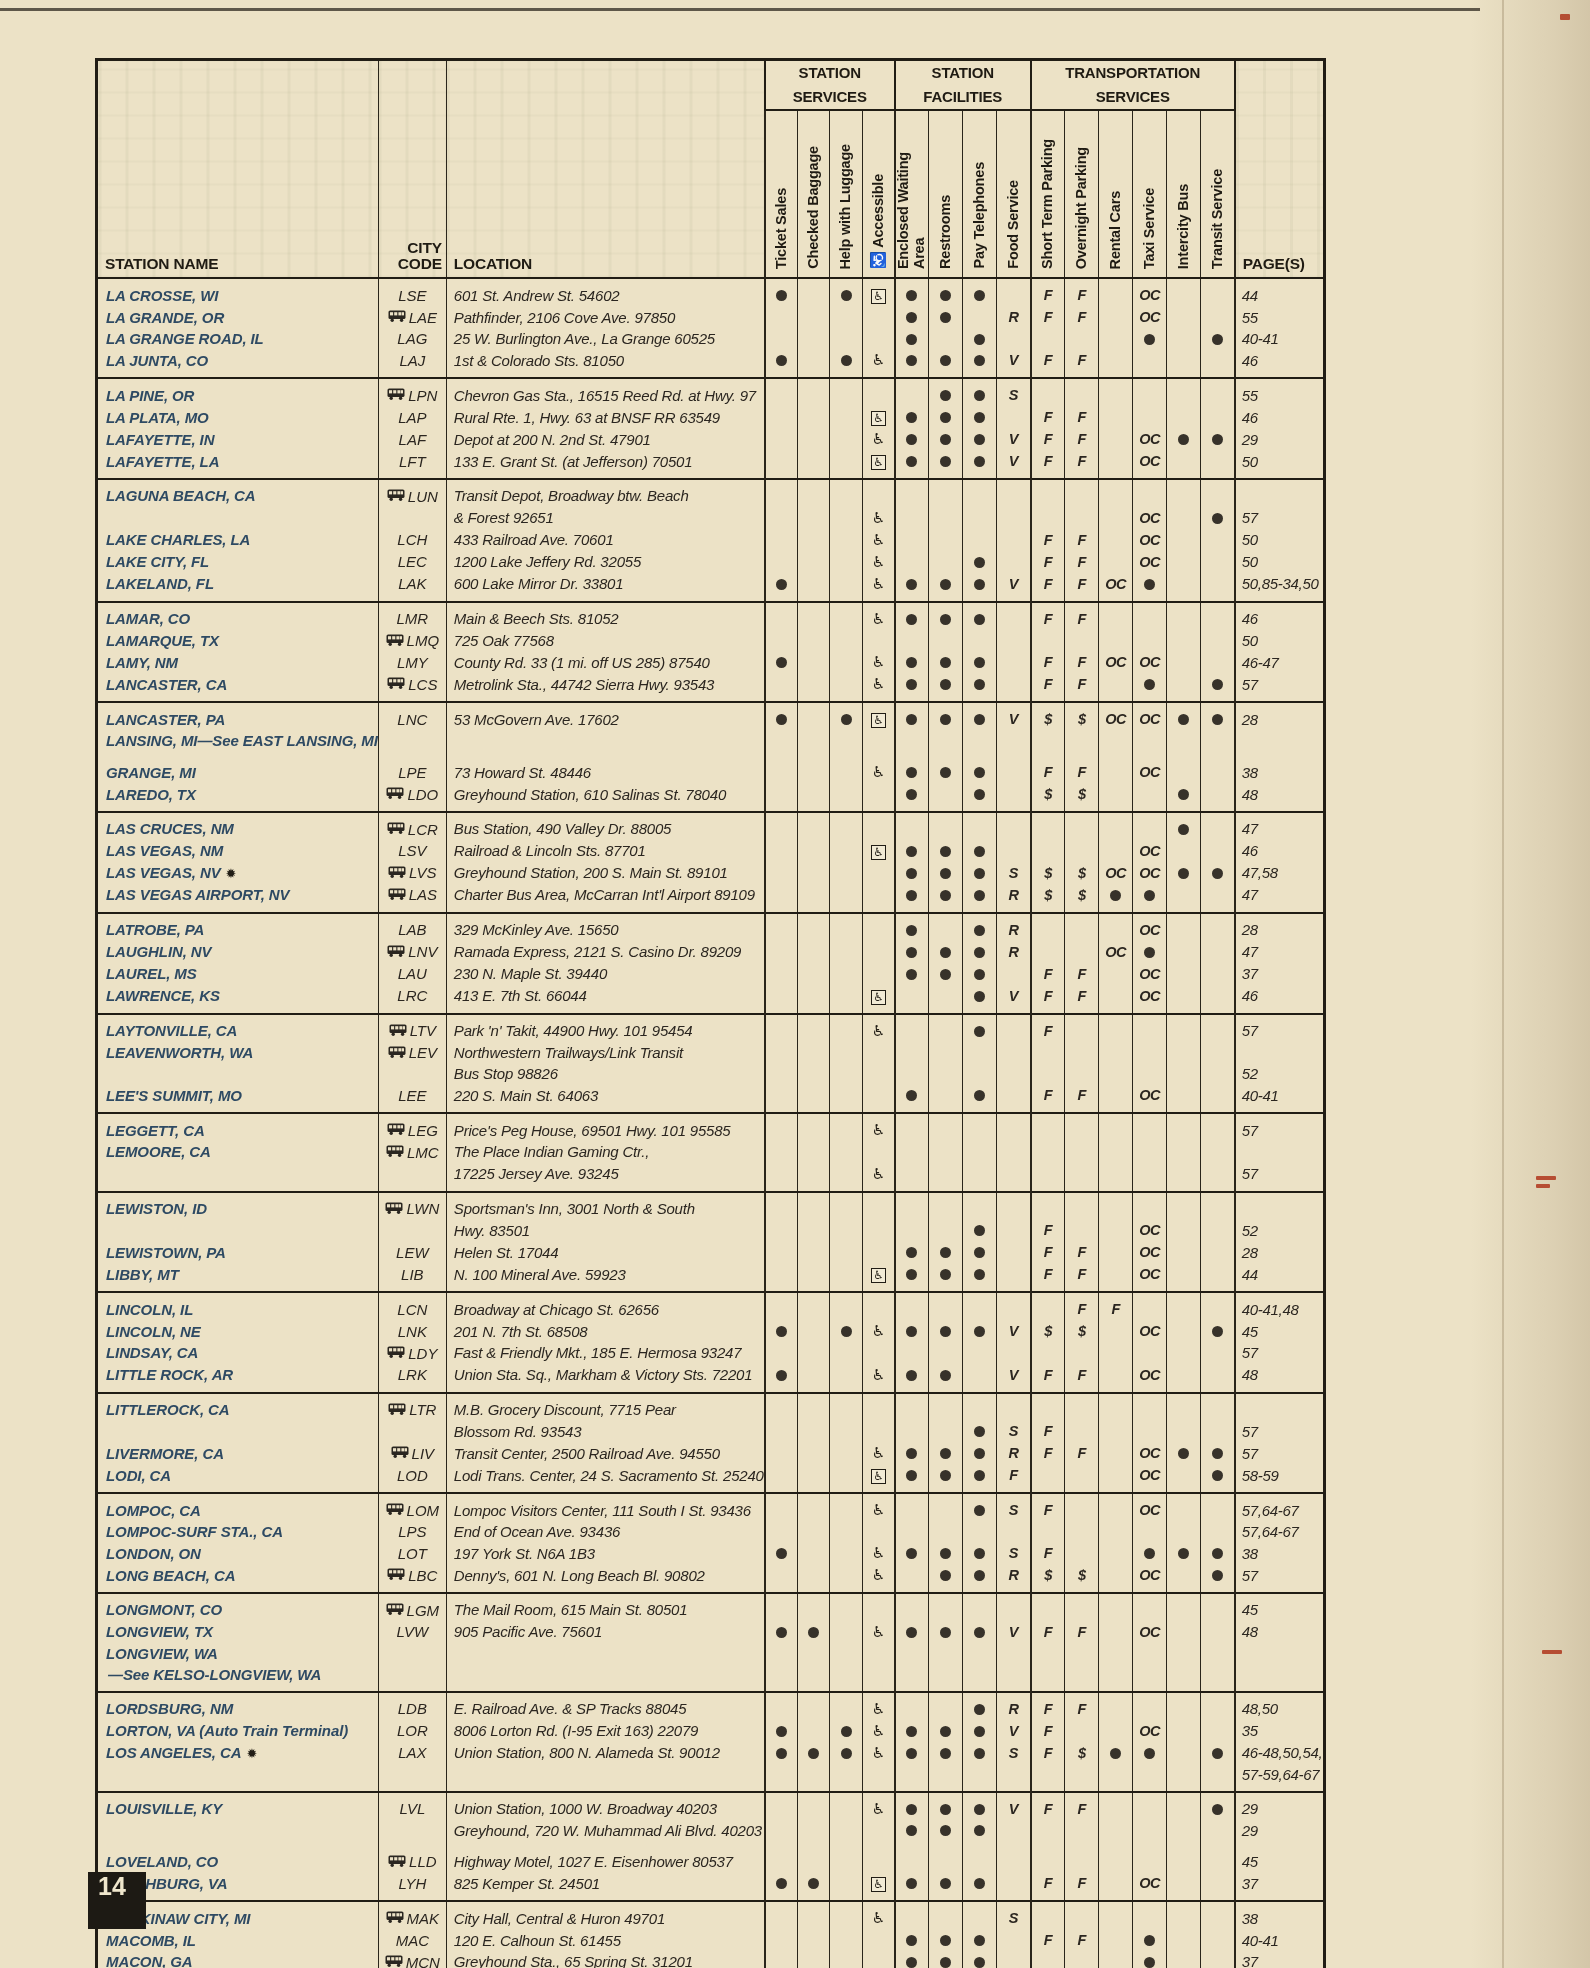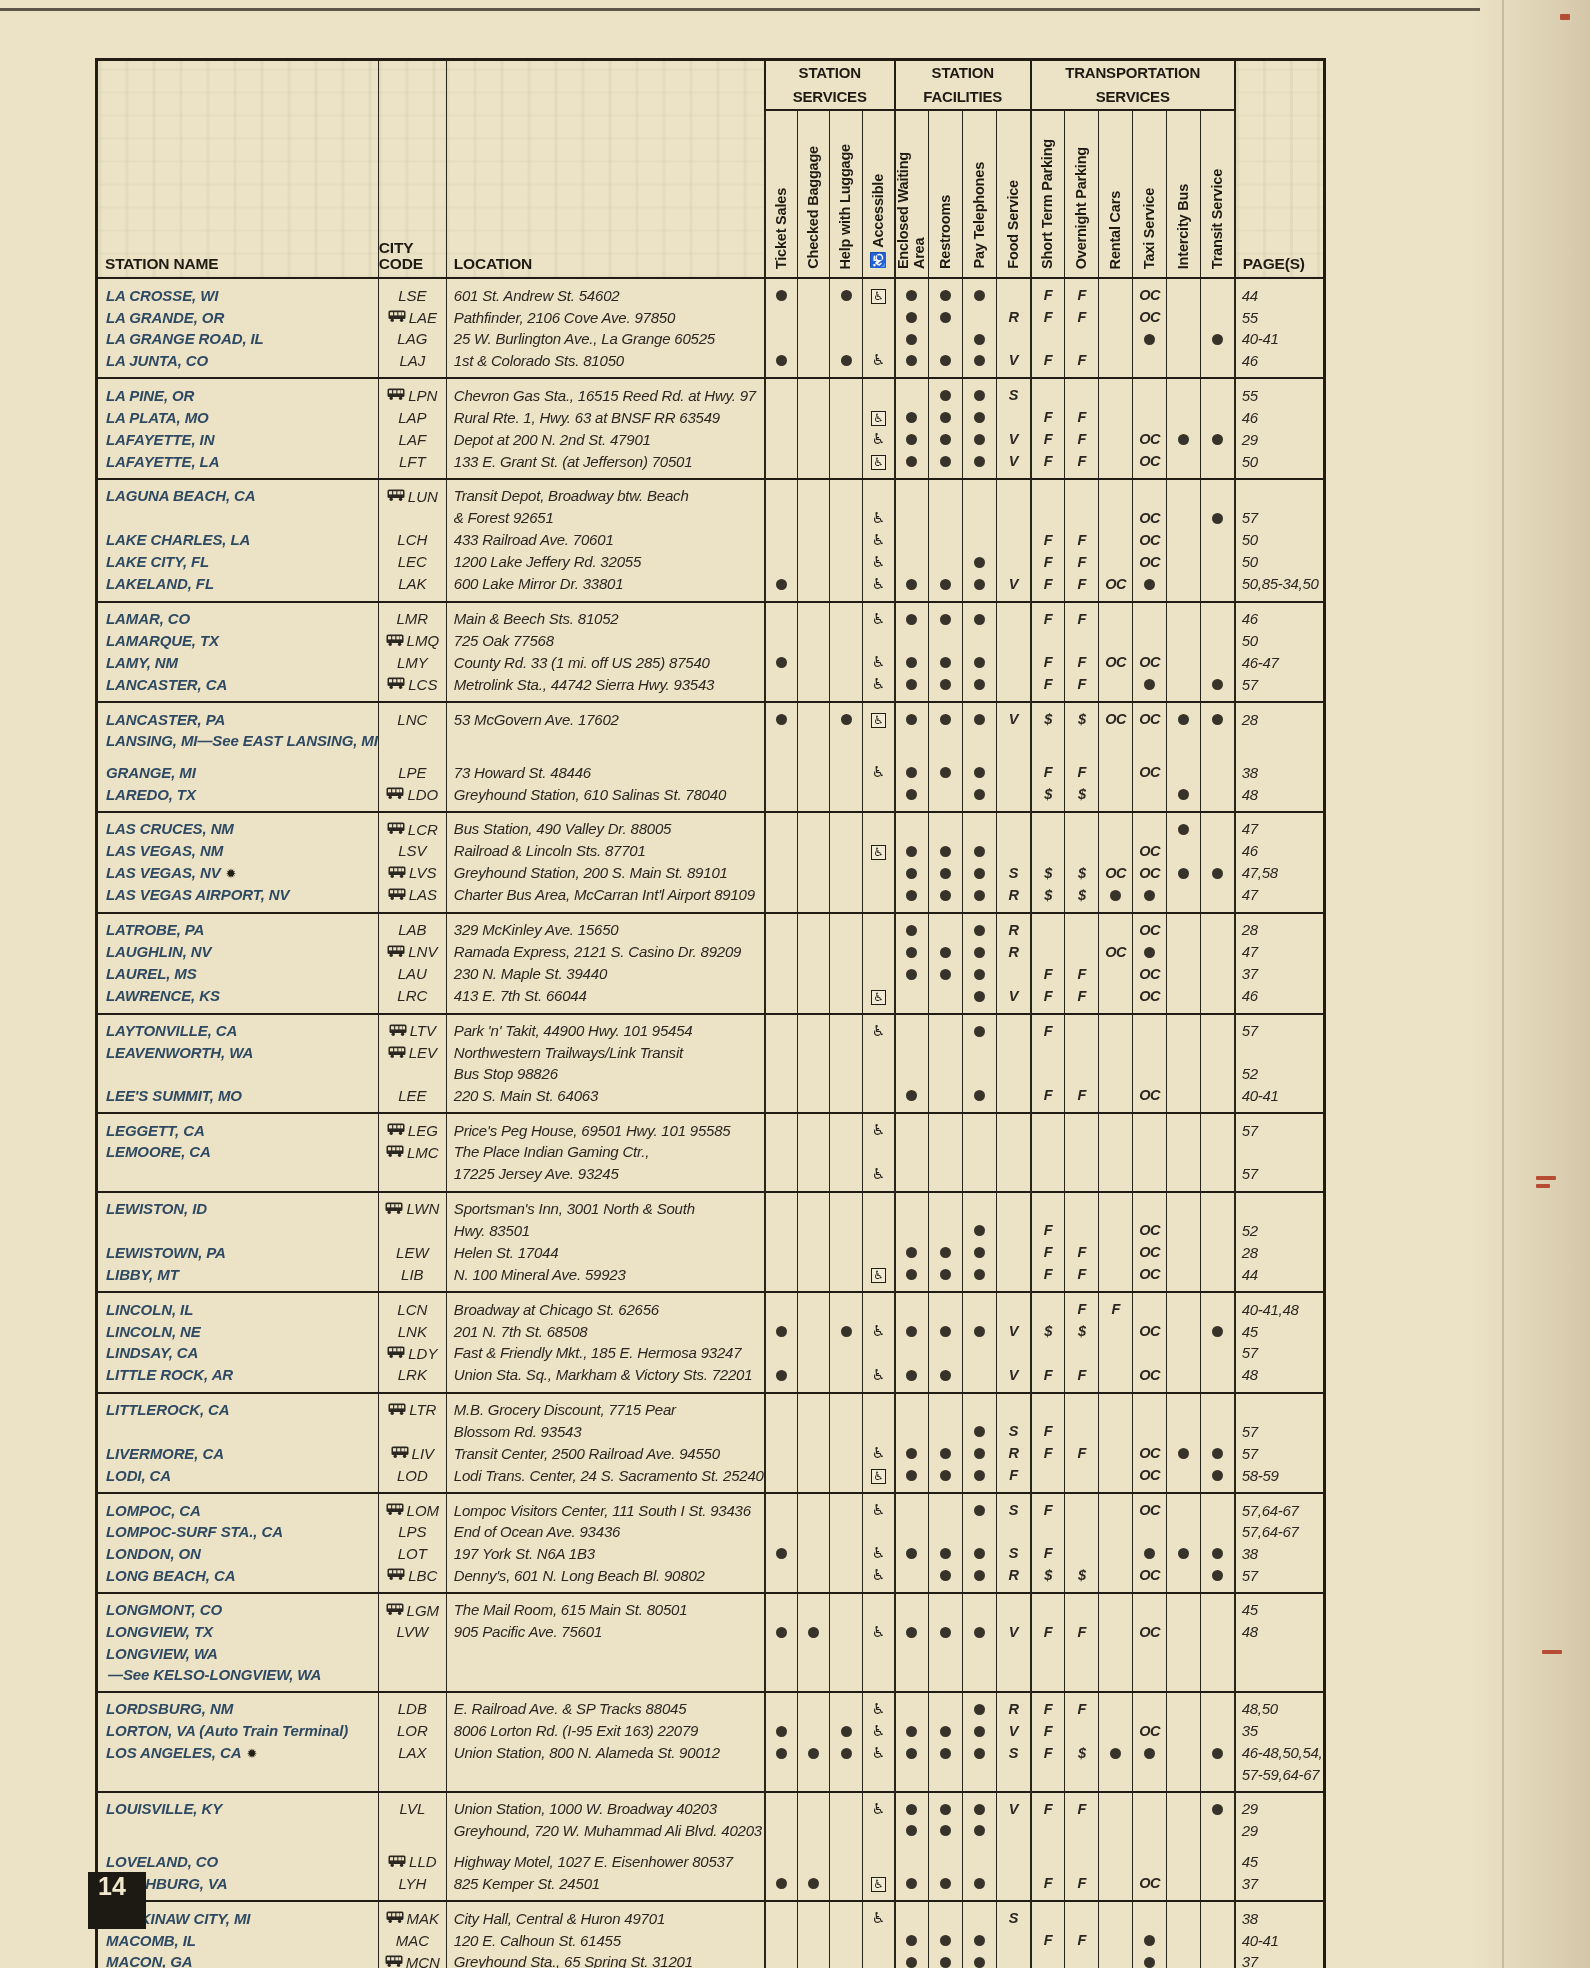--- a/index.html
+++ b/index.html
@@ -26,21 +26,21 @@
   .tt thead{border-bottom:2.6px solid #211d15;}
   .tt tbody{border-top:2.4px solid #211d15;font-style:italic;}
 
   
   th.corner{vertical-align:bottom;text-align:left;}
   th.corner .clabel{display:block;font-size:15.5px;font-weight:700;color:#1f1b13;
         padding:0 4px 5px 7px;letter-spacing:-0.2px;white-space:pre-line;line-height:16px;}
   th.corner.ghost{background:
         repeating-linear-gradient(90deg,rgba(125,130,95,.08) 0 3px,rgba(0,0,0,0) 3px 27px),
         repeating-linear-gradient(0deg,rgba(125,130,95,.05) 0 2px,rgba(0,0,0,0) 2px 23px);}
-  th.codehead .clabel{text-align:left;padding-left:0;}
+  th.codehead .clabel{text-align:right;padding-left:0;}
   tr.grow th.glabel{border:2.4px solid #211d15;font-size:15px;font-weight:700;color:#1f1b13;
         vertical-align:middle;white-space:pre-line;line-height:24px;height:46px;letter-spacing:-0.2px;}
   tr.rot th{height:166px;vertical-align:bottom;}
   tr.rot th .v{writing-mode:vertical-rl;transform:rotate(180deg);display:inline-block;
         font-size:14.5px;font-weight:700;color:#1f1b13;letter-spacing:-0.2px;line-height:15.5px;
         white-space:pre-line;padding:4px 0 5px 0;max-height:160px;text-align:left;}
   tr.rot th{text-align:center;}
 
   
   .tt tbody td{height:21px;line-height:21px;font-size:15px;vertical-align:middle;}

